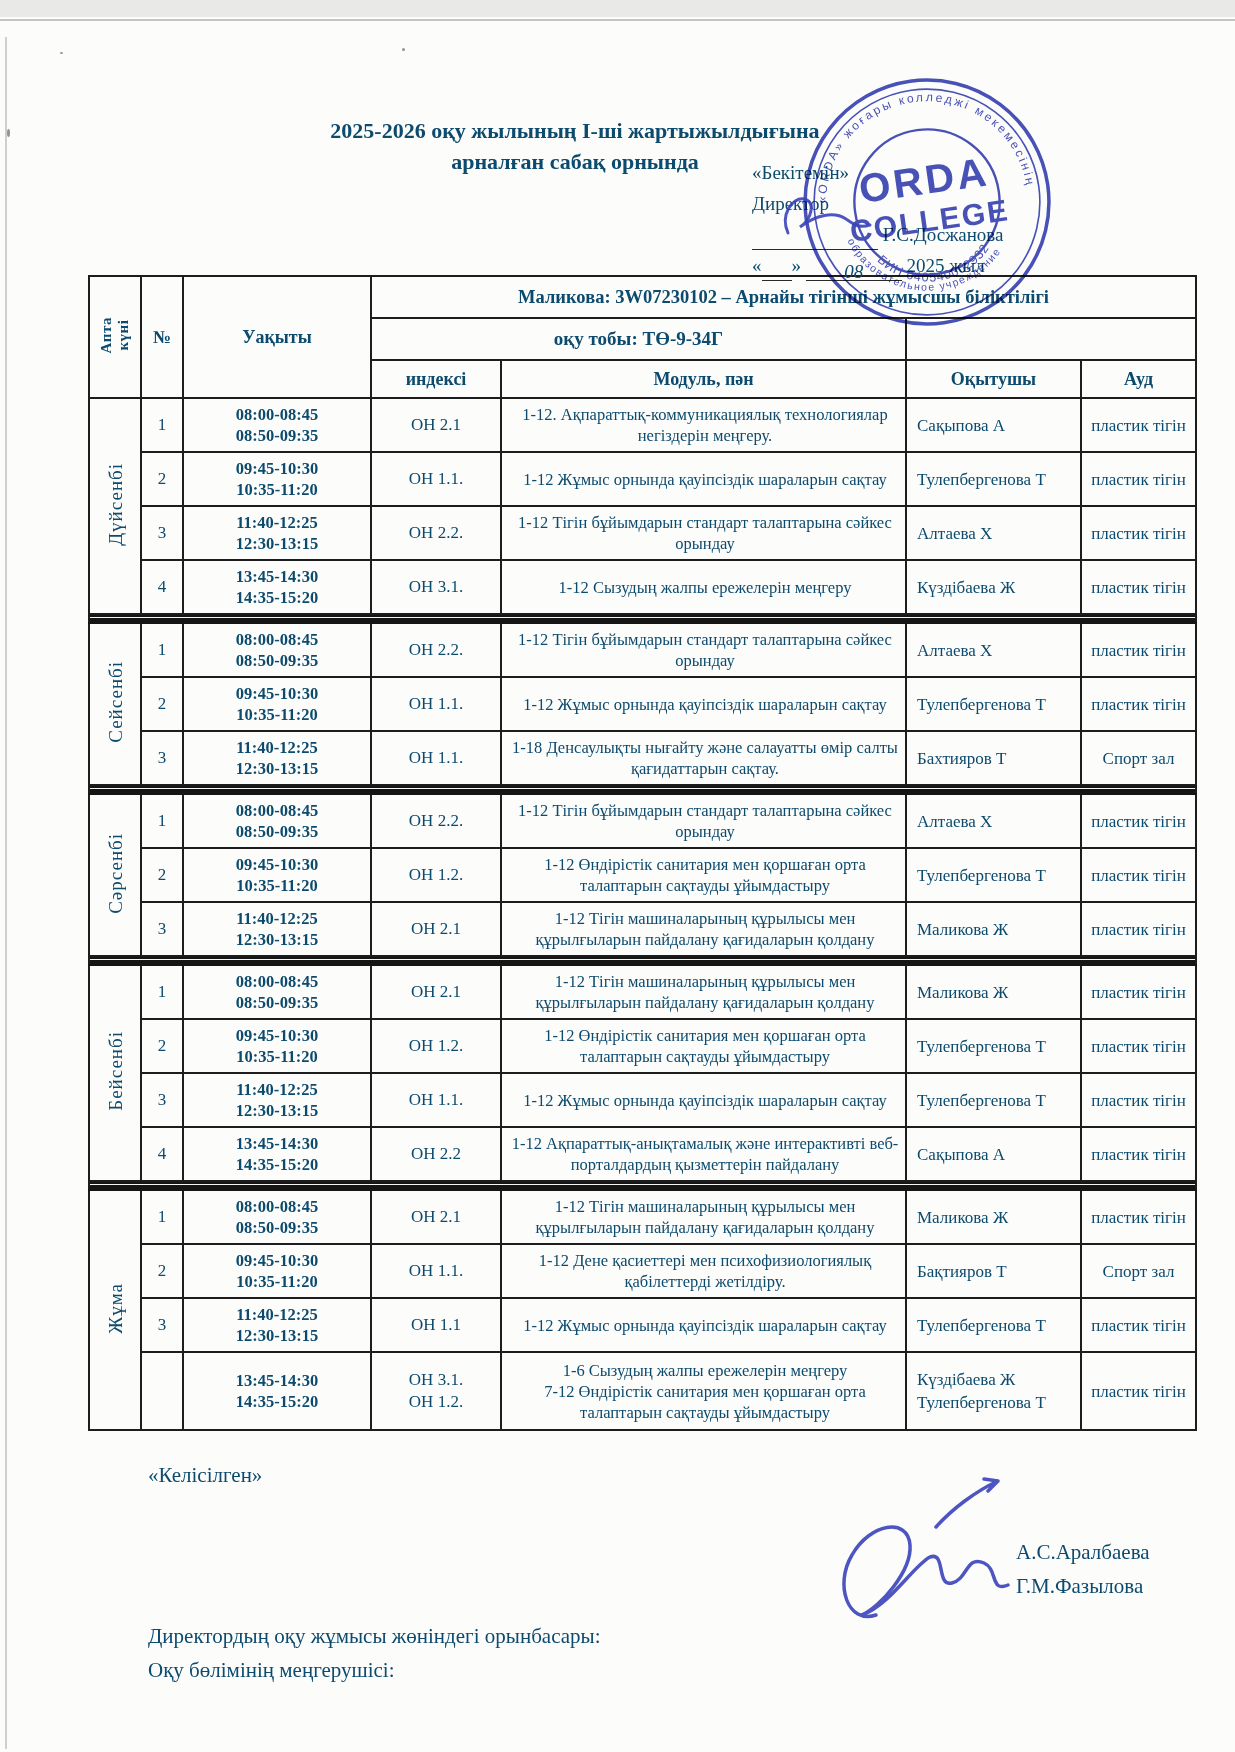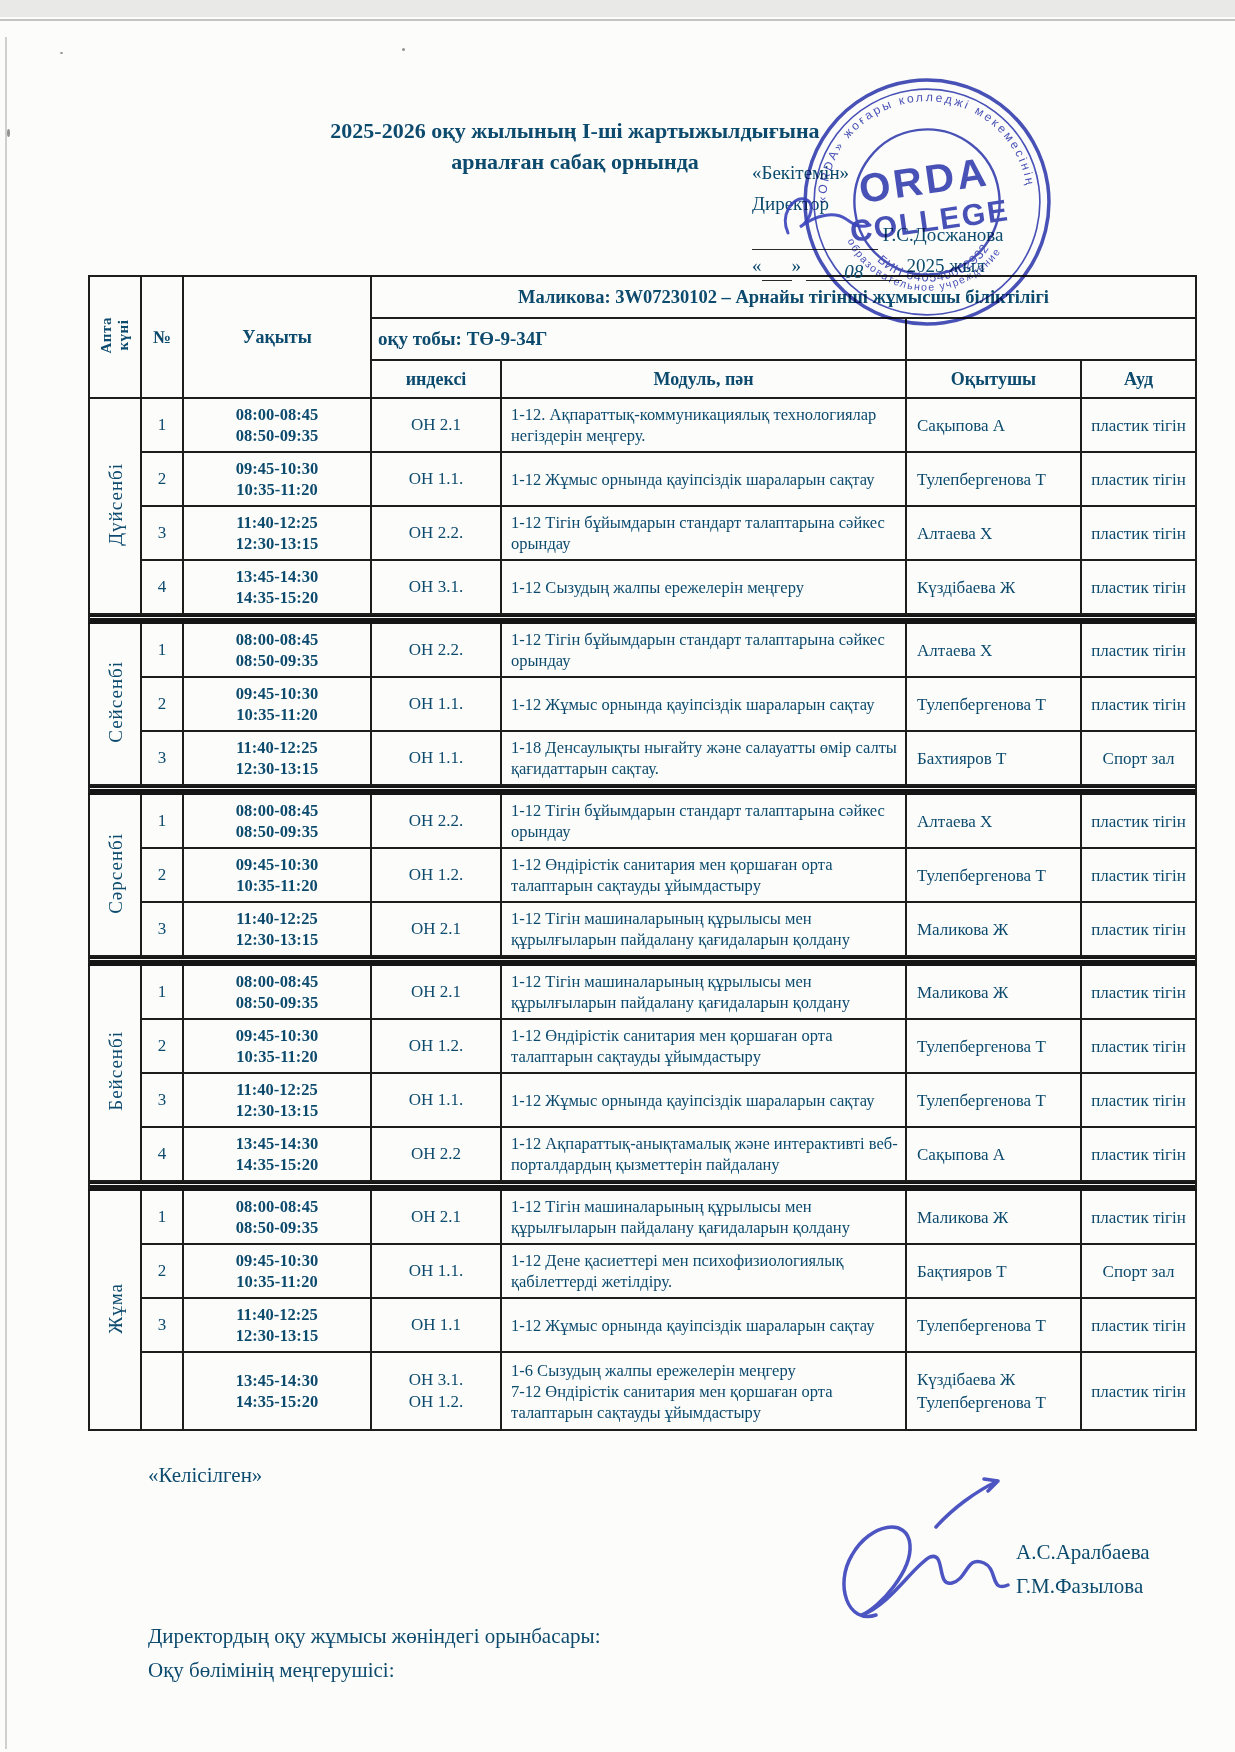--- a/index.html
+++ b/index.html
@@ -30,30 +30,30 @@
   .sig1 { position:absolute; left:772px; top:168px; width:130px; height:70px; z-index:5; }
   .sig2 { position:absolute; left:818px; top:1448px; width:210px; height:180px; z-index:5; }
 
   
   .schedule { position:absolute; left:88px; top:258px; z-index:2; }
   table.tt { border-collapse:collapse; table-layout:fixed; width:1107px; background:transparent; }
   .tt th, .tt td { border:2px solid #1d1d1d; padding:2px 6px; vertical-align:middle; overflow:hidden; }
   tr.hA { height:42px; } tr.hB { height:42px; } tr.hC { height:38px; }
   tr.rh { height:54px; } tr.rtall { height:78px; }
   .spec  { font-weight:bold; font-size:18.5px; text-align:center; }
-  .group { font-weight:bold; font-size:19px; text-align:left; }
+  .group { font-weight:bold; font-size:19px; text-align:center; }
   .colh  { font-weight:bold; font-size:18px; text-align:center; }
   .rot   { display:inline-block; writing-mode:vertical-rl; transform:rotate(180deg);
            font-size:19px; letter-spacing:1px; white-space:pre-line; line-height:19px; }
   .rot.head { font-size:15px; font-weight:bold; line-height:17px; letter-spacing:.5px; }
   td.day  { text-align:center; }
   td.num  { text-align:center; font-size:17px; }
   td.time { font-weight:bold; font-size:16.5px; text-align:center; white-space:pre-line; line-height:21px; }
   td.idx  { text-align:center; font-size:17px; white-space:pre-line; line-height:22px; }
-  td.mod  { font-size:16.5px; line-height:21px; white-space:pre-line; padding-left:9px; }
+  td.mod  { font-size:16.5px; line-height:21px; white-space:pre-line; padding-left:9px;text-align:center; }
   td.tch  { font-size:17px; white-space:pre-line; line-height:23px; padding-left:10px; }
   td.room { text-align:center; font-size:17px; line-height:21px; }
   tr.sep td { height:7px; padding:0; border-top:2px solid #151515; border-bottom:2px solid #151515;
               background:linear-gradient(to bottom,#151515 0 2.5px,#f6f6f4 2.5px 3.5px,#151515 3.5px 100%); }
 
   
   .agreed { position:absolute; left:148px; top:1446px; font-size:21px; }
   .roles  { position:absolute; left:148px; top:1602px; font-size:21px; line-height:34px; }
   .names  { position:absolute; left:1016px; top:1518px; font-size:21px; line-height:34px; }
 </style>

